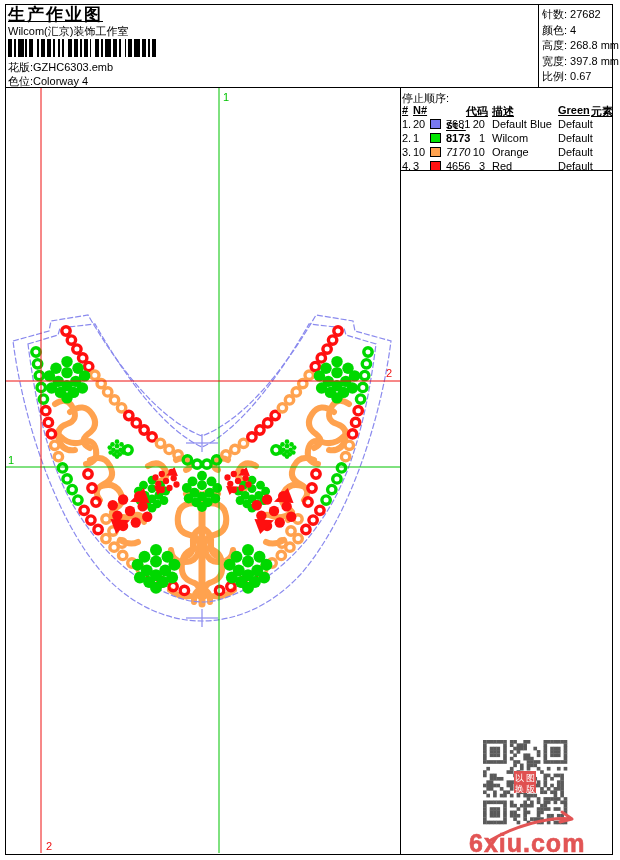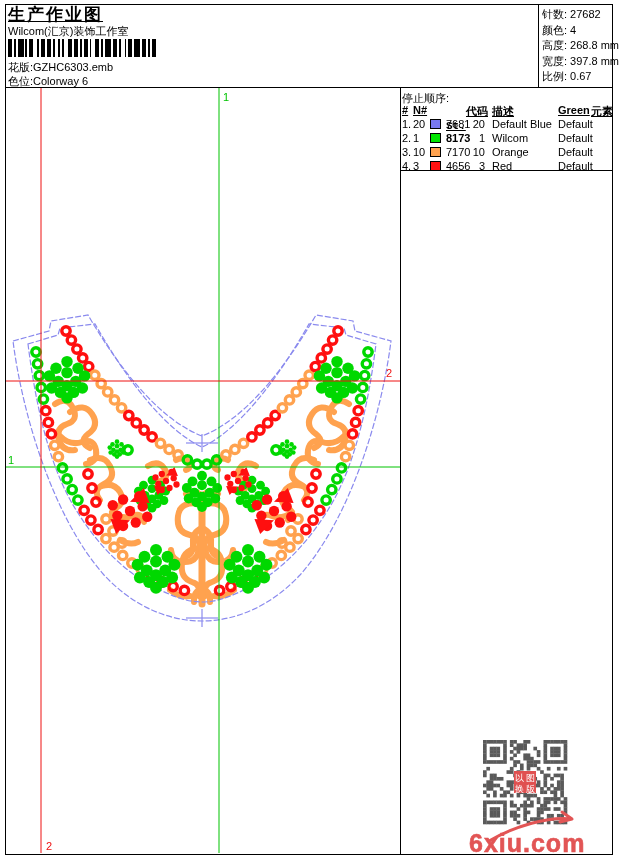--- a/index.html
+++ b/index.html
@@ -102,21 +102,21 @@
     <div style="width: 3.89474px; background: rgb(0, 0, 0);"></div>
     <div style="width: 1.94737px; background: rgb(255, 255, 255);"></div>
     <div style="width: 1.94737px; background: rgb(0, 0, 0);"></div>
     <div style="width: 1.94737px; background: rgb(255, 255, 255);"></div>
     <div style="width: 3.89474px; background: rgb(0, 0, 0);"></div>
   </div>
 <div class="meta pattern">
   <span>花版:</span><span class="v">GZHC6303.emb</span>
 </div>
 <div class="meta colorway">
-  <span>色位:</span><span class="v">Colorway 6</span>
+  <span>色位:</span><span class="v">Colorway 4</span>
 </div>
 
 <div class="stats">
     <div class="stat-line"><span>针数:</span><span class="v">27682</span></div>
     <div class="stat-line"><span>颜色:</span><span class="v">4</span></div>
     <div class="stat-line"><span>高度:</span><span class="v">268.8 mm</span></div>
     <div class="stat-line"><span>宽度:</span><span class="v">397.8 mm</span></div>
     <div class="stat-line"><span>比例:</span><span class="v">0.67</span></div>
   </div>
 
@@ -139,21 +139,21 @@
     <span class="rcell" style="left: 1px; top: 42px;">2.</span>
     <span class="rcell" style="left: 12px; top: 42px;">1</span>
     <div class="swatch" style="left: 29px; top: 43px; background: rgb(0, 228, 0);"></div>
     <span class="rcell" style="left: 45px; top: 42px; font-weight: bold;">8173</span>
     <span class="rcell code-cell" style="left: 58px; top: 42px;">1</span>
     <span class="rcell" style="left: 91px; top: 42px;">Wilcom</span>
     <span class="rcell" style="left: 157px; top: 42px;">Default</span>
     <span class="rcell" style="left: 1px; top: 56px;">3.</span>
     <span class="rcell" style="left: 12px; top: 56px;">10</span>
     <div class="swatch" style="left: 29px; top: 57px; background: rgb(255, 162, 79);"></div>
-    <span class="rcell" style="left: 45px; top: 56px;">7170</span>
+    <span class="rcell" style="left: 45px; top: 56px; font-style: italic;">7170</span>
     <span class="rcell code-cell" style="left: 58px; top: 56px;">10</span>
     <span class="rcell" style="left: 91px; top: 56px;">Orange</span>
     <span class="rcell" style="left: 157px; top: 56px;">Default</span>
     <span class="rcell" style="left: 1px; top: 70px;">4.</span>
     <span class="rcell" style="left: 12px; top: 70px;">3</span>
     <div class="swatch" style="left: 29px; top: 71px; background: rgb(255, 17, 17);"></div>
     <span class="rcell" style="left: 45px; top: 70px;">4656</span>
     <span class="rcell code-cell" style="left: 58px; top: 70px;">3</span>
     <span class="rcell" style="left: 91px; top: 70px;">Red</span>
     <span class="rcell" style="left: 157px; top: 70px;">Default</span>

